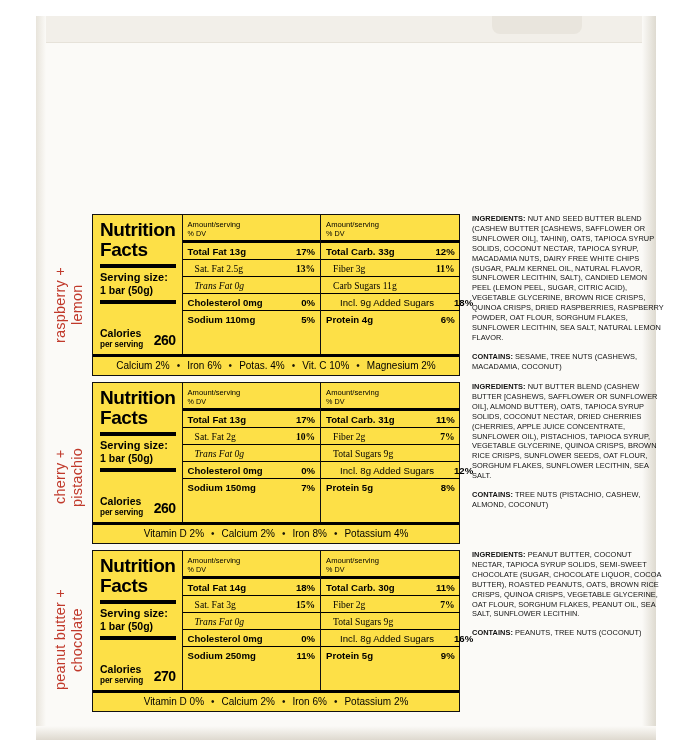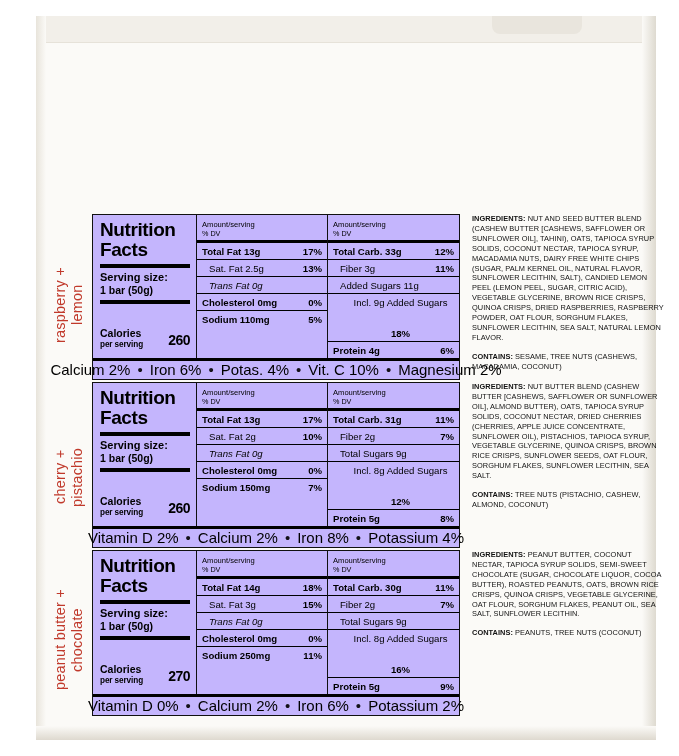--- a/index.html
+++ b/index.html
@@ -84,21 +84,21 @@
 
   
   .panel {
     position: absolute;
     display: flex;
     align-items: flex-start;
   }
   .nf {
     width: 368px;
     border: 1.3px solid #111;
-    background: #c4b5fd;
+    background: #fde047;
     box-sizing: border-box;
     color: #000;
     font-size: 9.5px;
   }
   .nf-inner {
     display: flex;
   }
   .nf-left {
     width: 104px;
     box-sizing: border-box;
@@ -179,28 +179,28 @@
     align-items: center;
     padding: 2.5px 5px 2.5px 5px;
     font-size: 9.6px;
     line-height: 11px;
     gap: 20px;
   }
   .row .nm { white-space: nowrap; }
   .row .vl { font-weight: bold; white-space: nowrap; }
   .b { font-weight: bold; }
   .i { font-style: italic; }
-  .ind1 { padding-left: 12px; }
-  .ind2 { padding-left: 19px; flex-direction: column; }
+  .ind1 { padding-left: 12px; font-family: Liberation Serif, serif; }
+  .ind2 { padding-left: 19px; }
 
   .nf-micros {
     display: flex;
     justify-content: center;
     gap: 7px;
-    font-size: 15px;
+    font-size: 10px;
     padding: 3.5px 4px 4px 4px;
     line-height: 10px;
     white-space: nowrap;
   }
   .nf-micros span.sep { opacity: 0.9; }
 
   
   .ing {
     width: 192px;
     margin-left: 12px;
@@ -290,21 +290,21 @@
               <span class="nm b"><span>Total Carb.</span> <span>33g</span></span>
               <span class="vl">12%</span>
             </div>
             <div class="hr-thin"></div>
             <div class="row ind1">
               <span class="nm">Fiber 3g</span>
               <span class="vl">11%</span>
             </div>
             <div class="hr-thin"></div>
             <div class="row ind1">
-              <span class="nm">Added Sugars 11g</span>
+              <span class="nm">Carb Sugars 11g</span>
               <span class="vl"></span>
             </div>
             <div class="hr-thin"></div>
             <div class="row ind2">
               <span class="nm">Incl. 9g Added Sugars</span>
               <span class="vl">18%</span>
             </div>
             <div class="hr-thin"></div>
             <div class="row">
               <span class="nm b">Protein 4g</span>

